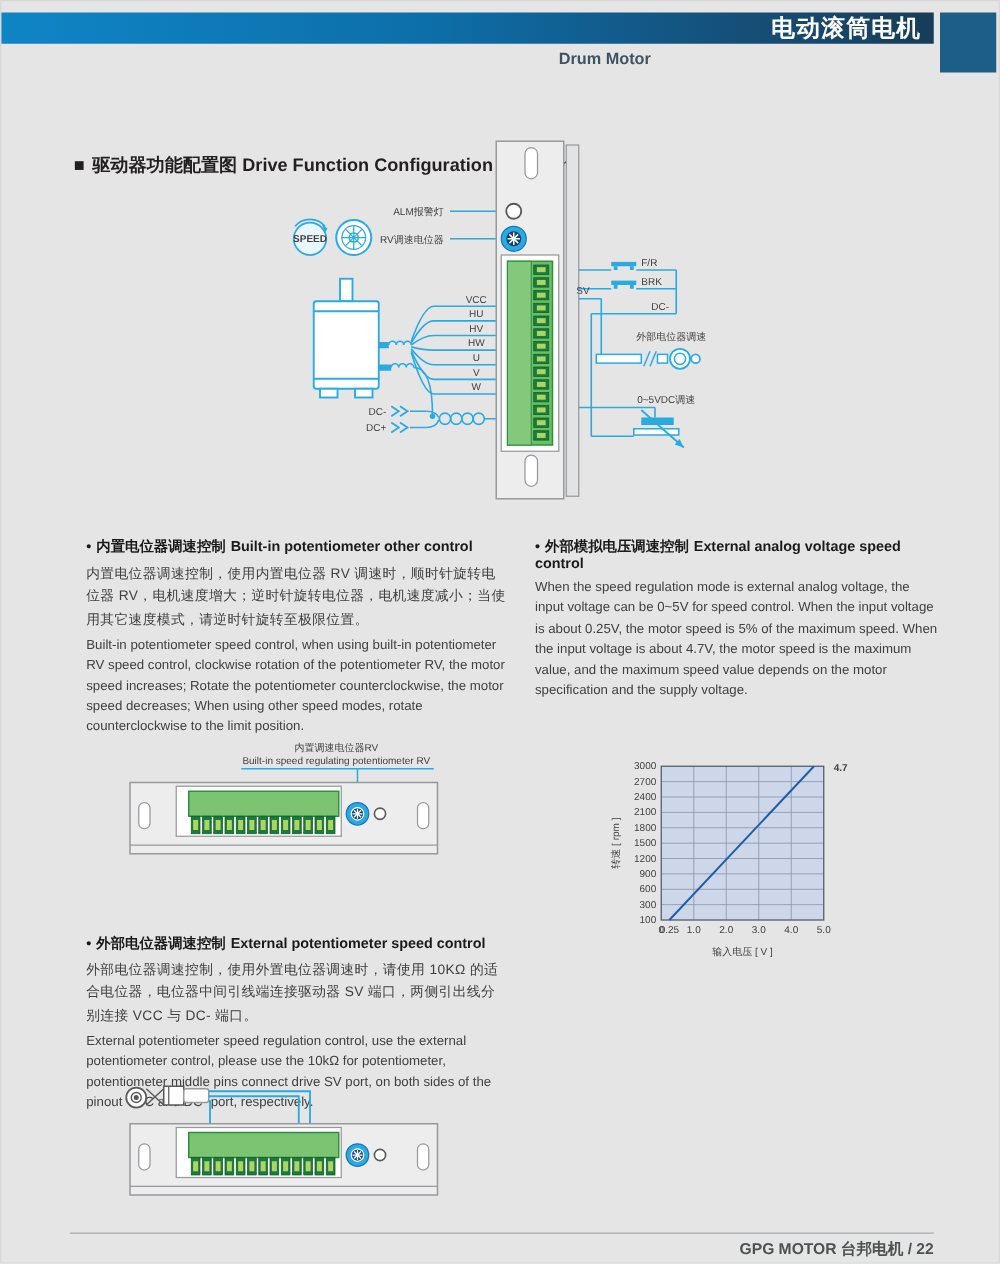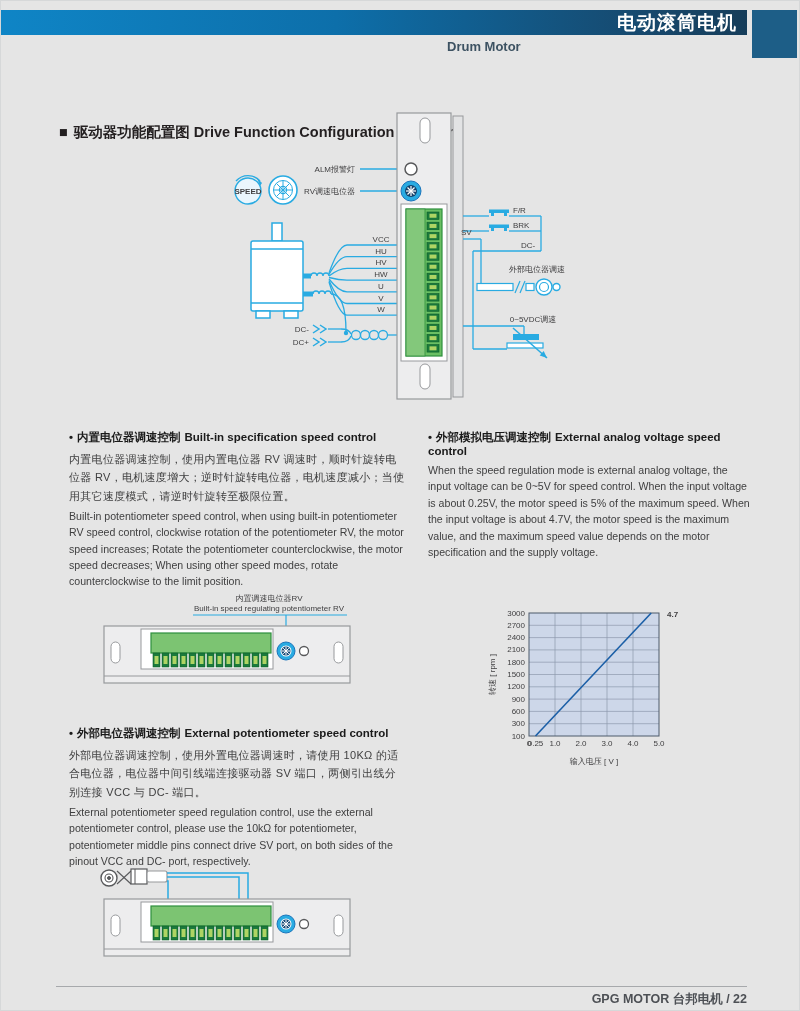--- a/index.html
+++ b/index.html
@@ -219,21 +219,21 @@
       <g>
         <rect x="452" y="228" width="26" height="6" fill="#29abe2"></rect>
         <rect x="446" y="237" width="36" height="5" fill="#ffffff" stroke="#29abe2" stroke-width="1.2"></rect>
         <line x1="452" y1="222" x2="486" y2="252" stroke="#29abe2" stroke-width="1.5"></line>
         <polygon points="486,252 478.7,249.6 482.7,245.1" fill="#29abe2"></polygon>
       </g>
     </g>
   </svg>
 
   <div class="tsec" style="left:57px;top:429px;width:347px;">
-    <p class="title"><span>•</span><span>内置电位器调速控制</span><span>Built-in specification speed control</span></p>
+    <p class="title"><span>•</span><span>内置电位器调速控制</span><span>Built-in potentiometer other control</span></p>
     <p class="zh">内置电位器调速控制，使用内置电位器 RV 调速时，顺时针旋转电位器 RV，电机速度增大；逆时针旋转电位器，电机速度减小；当使用其它速度模式，请逆时针旋转至极限位置。</p>
     <p class="en">Built-in potentiometer speed control, when using built-in potentiometer RV speed control, clockwise rotation of the potentiometer RV, the motor speed increases; Rotate the potentiometer counterclockwise, the motor speed decreases; When using other speed modes, rotate counterclockwise to the limit position.</p>
   </div>
 
   <div class="tsec" style="left:416px;top:429px;width:333px;">
     <p class="title"><span>•</span><span>外部模拟电压调速控制</span><span>External analog voltage speed control</span></p>
     <p class="en">When the speed regulation mode is external analog voltage, the input voltage can be 0~5V for speed control. When the input voltage is about 0.25V, the motor speed is 5% of the maximum speed. When the input voltage is about 4.7V, the motor speed is the maximum value, and the maximum speed value depends on the motor specification and the supply voltage.</p>
   </div>
 
   <svg class="dg" style="left:90px;top:588px;" width="320" height="102" viewBox="0 0 320 102">
@@ -324,21 +324,21 @@
         <text x="126" y="150" text-anchor="middle" font-size="7">3.0</text>
         <text x="152" y="150" text-anchor="middle" font-size="7">4.0</text>
         <text x="178" y="150" text-anchor="middle" font-size="7">5.0</text>
         <polyline points="54.5,140 170.2,17" fill="none" stroke="#1b5fa7" stroke-width="1.6"></polyline>
         <text x="186" y="21" font-size="8" font-weight="bold">4.7</text>
         <text x="113" y="168" text-anchor="middle" font-size="8.5">输入电压 [ V ]</text>
         <text x="14" y="78.5" text-anchor="middle" font-size="8.5" transform="rotate(-90 14 78.5)">转速 [ rpm ]</text>
       </svg>
   </div>
 
-  <div class="tsec" style="left:57px;top:725px;width:347px;">
+  <div class="tsec" style="left:57px;top:746px;width:347px;">
     <p class="title"><span>•</span><span>外部电位器调速控制</span><span>External potentiometer speed control</span></p>
     <p class="zh">外部电位器调速控制，使用外置电位器调速时，请使用 10KΩ 的适合电位器，电位器中间引线端连接驱动器 SV 端口，两侧引出线分别连接 VCC 与 DC- 端口。</p>
     <p class="en">External potentiometer speed regulation control, use the external potentiometer control, please use the 10kΩ for potentiometer, potentiometer middle pins connect drive SV port, on both sides of the pinout VCC and DC- port, respectively.</p>
   </div>
 
   <svg class="dg" style="left:90px;top:850px;" width="320" height="115" viewBox="0 0 320 115">
     <g stroke="#58595b" fill="#ffffff">
       <circle cx="18" cy="27" r="8" stroke-width="1.4"></circle>
       <circle cx="18" cy="27" r="4" stroke-width="1.1"></circle>
       <circle cx="18" cy="27" r="1.5" fill="#58595b"></circle>

